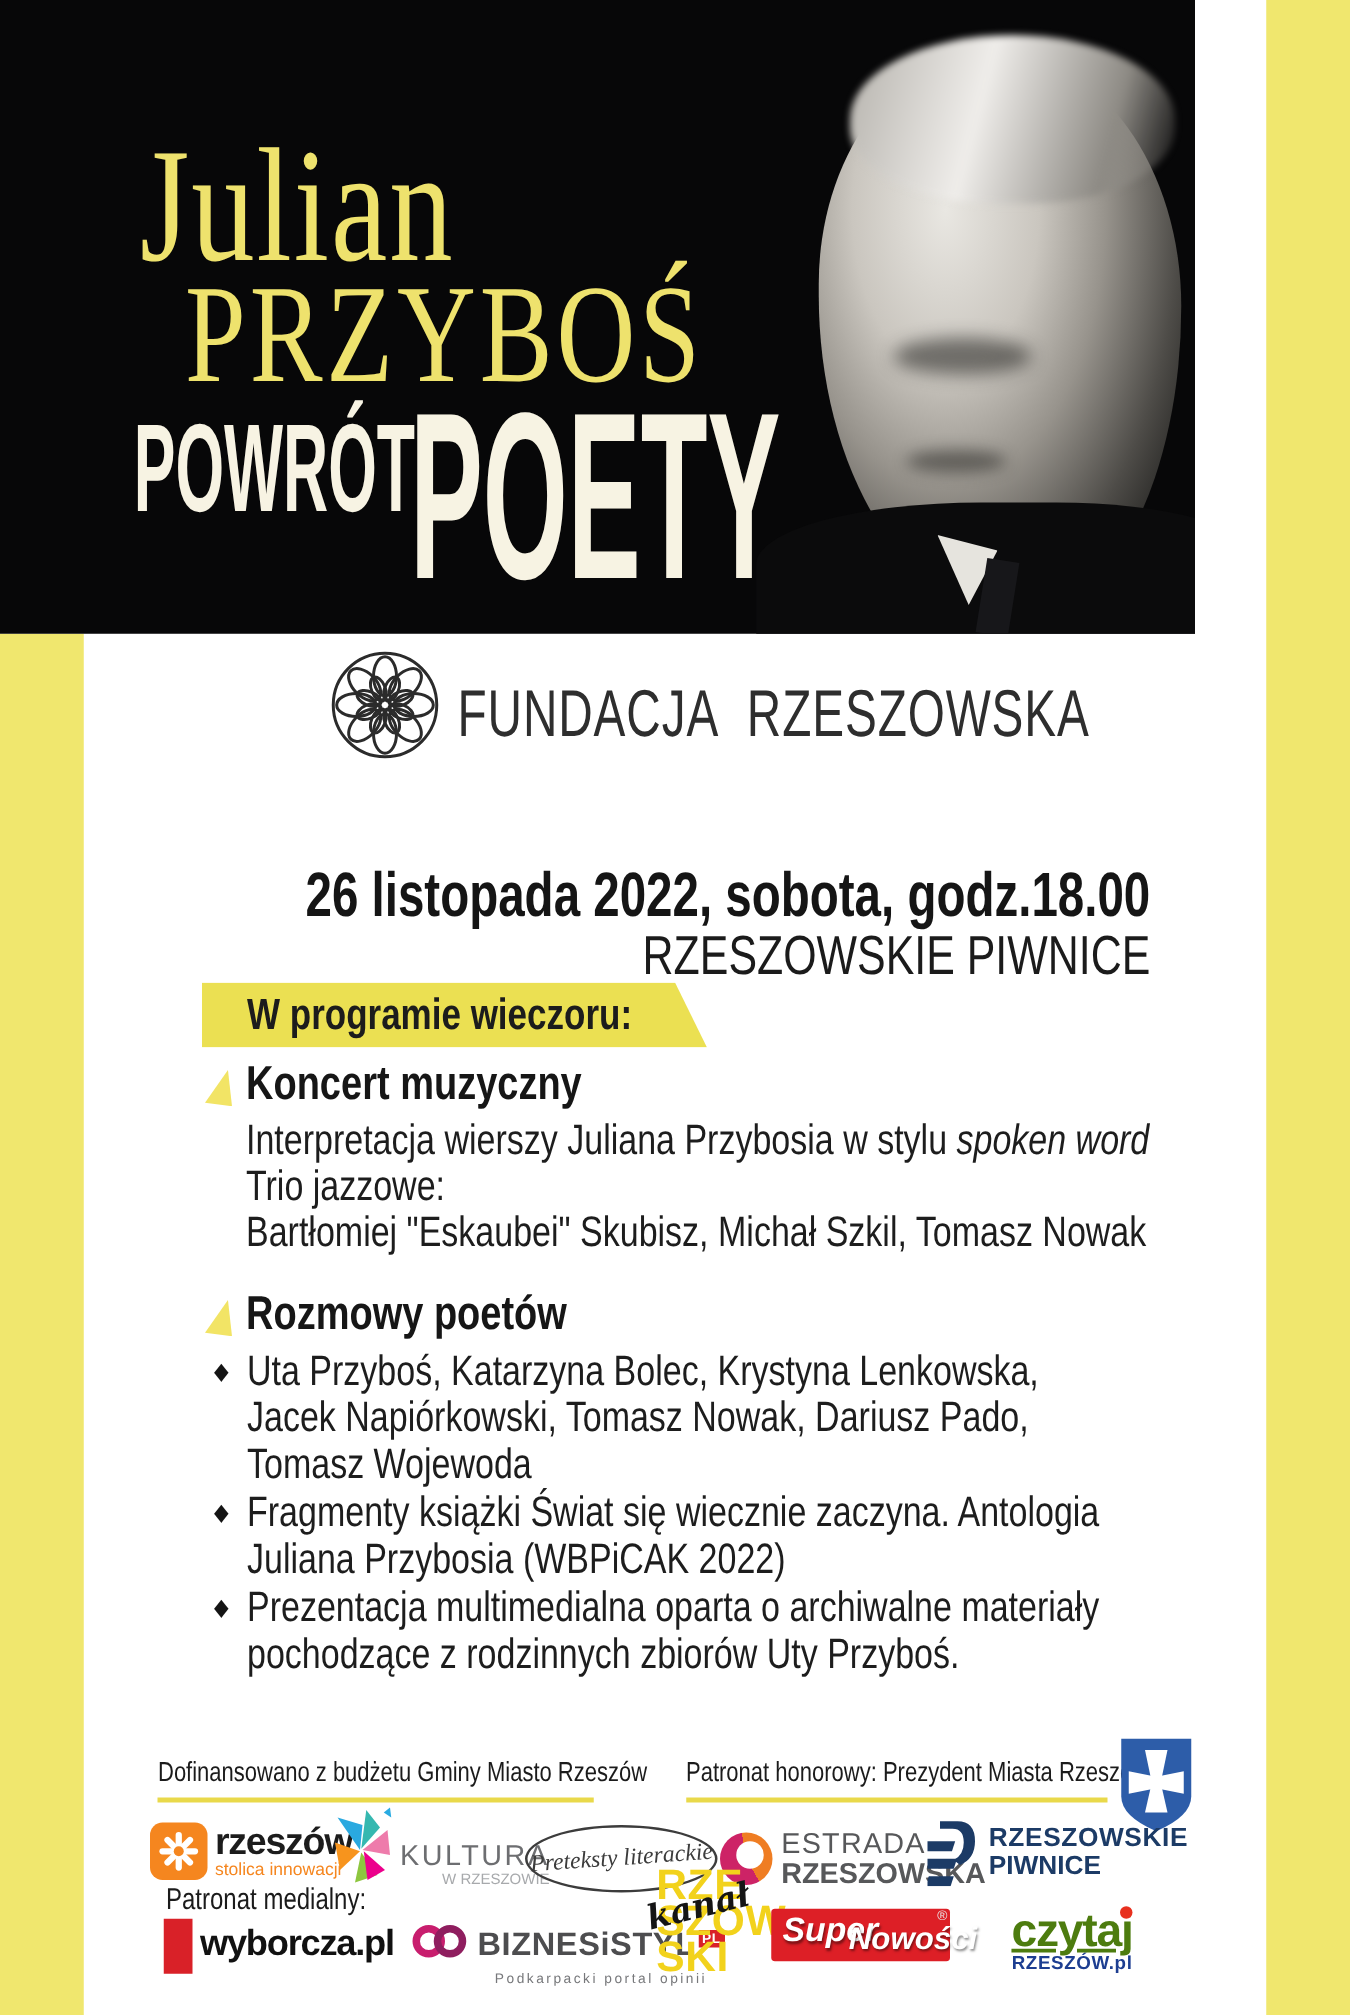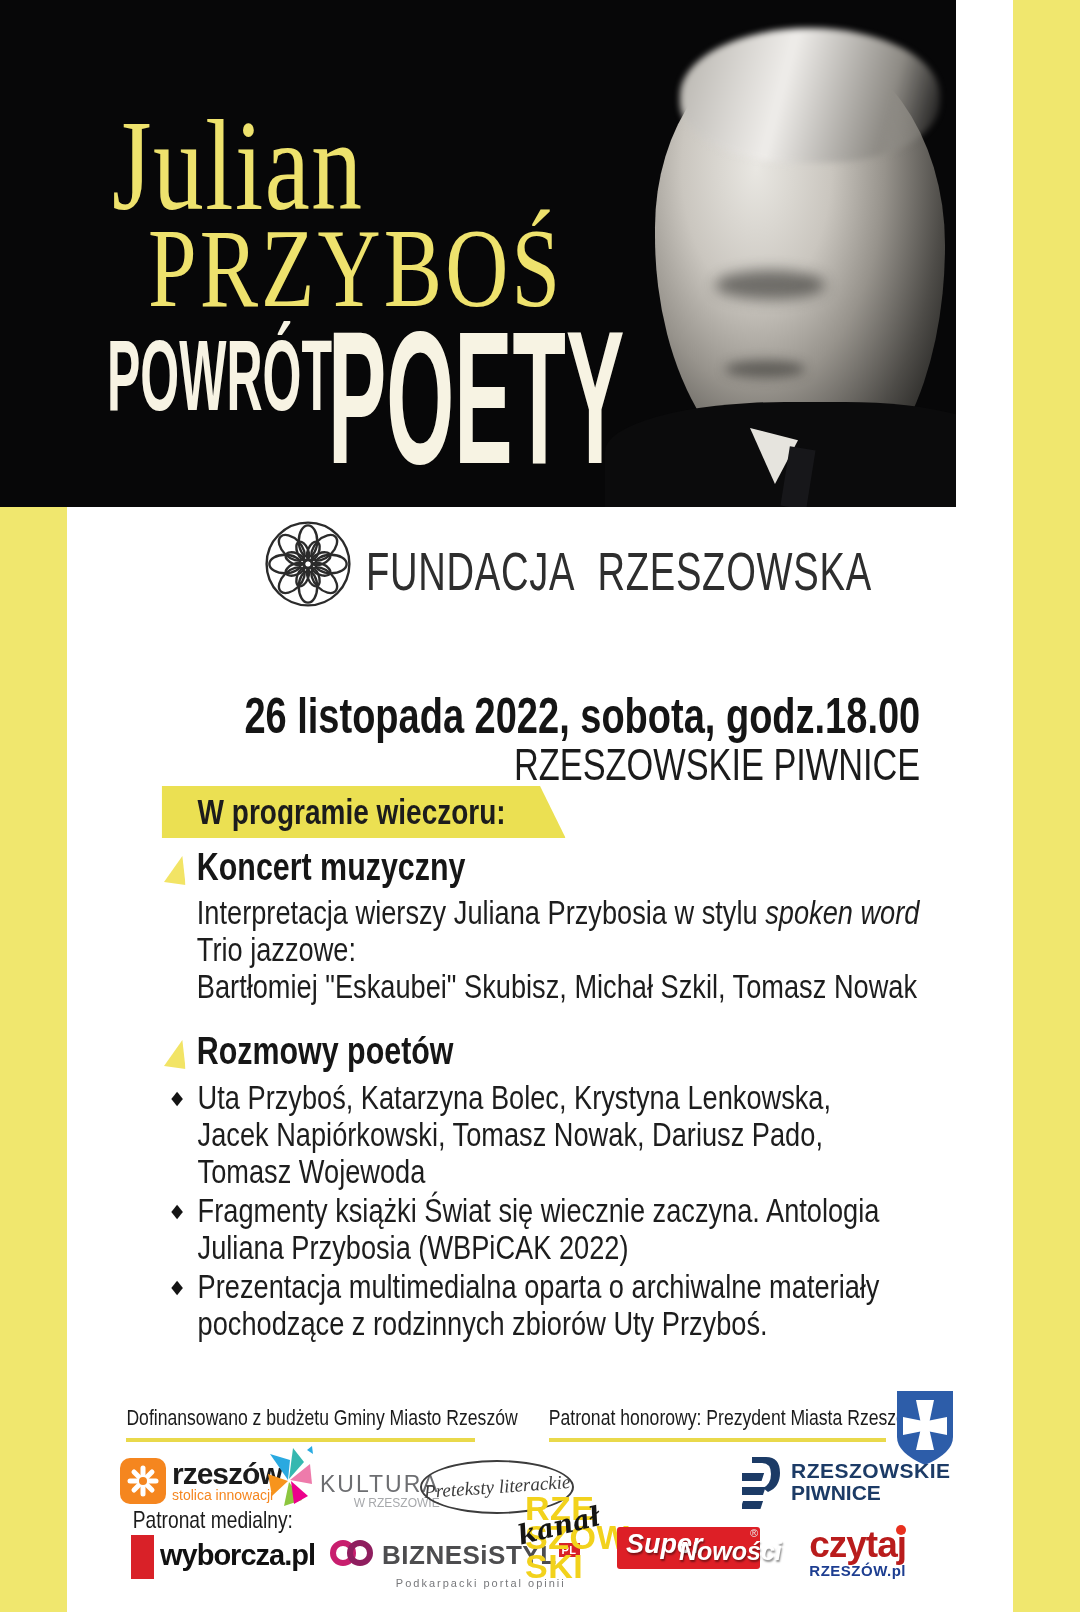--- a/index.html
+++ b/index.html
@@ -119,21 +119,21 @@
   .ka-line{font-size:34px;line-height:29px;font-weight:700;color:#f2d21c;letter-spacing:.5px;}
   .ka-script{position:absolute;left:-8px;top:16px;font-family:"DejaVu Serif",serif;font-style:italic;
         font-weight:700;font-size:27px;color:#151515;transform:rotate(-14deg);white-space:nowrap;}
   .lg-super{left:617px;top:1527px;width:143px;height:42px;background:#dd1f26;border-radius:3px;position:absolute;}
   .sn-1{position:absolute;left:9px;top:2px;color:#fff;font-style:italic;font-weight:700;font-size:27px;
         text-shadow:1px 2px 2px rgba(0,0,0,.45);}
   .sn-2{position:absolute;left:62px;top:10px;color:#fff;font-style:italic;font-weight:700;font-size:25px;
         text-shadow:1px 2px 2px rgba(0,0,0,.45);}
   .sn-reg{position:absolute;right:2px;top:0;color:#e9e9e9;font-size:11px;}
   .lg-czytaj{left:806px;top:1528px;width:100px;text-align:right;position:absolute;}
-  .cz-name{position:relative;display:inline-block;font-size:37px;line-height:34px;font-weight:700;color:#b91c1c;letter-spacing:-1px;}
+  .cz-name{position:relative;display:inline-block;font-size:37px;line-height:34px;font-weight:700;color:#4d7c0f;letter-spacing:-1px;text-decoration:underline;}
   .cz-dot{position:absolute;right:0px;top:-3px;width:10px;height:10px;border-radius:50%;background:#e8301e;}
   .cz-sub{font-size:15px;font-weight:700;color:#1d3e91;letter-spacing:.5px;line-height:17px;}
 </style>
 </head>
 <body>
 
 <div class="poster">
 
   <div class="strip-right"></div>
   <div class="strip-left"></div>
@@ -277,20 +277,27 @@
     <div class="ku-tx">
       <div class="ku-name">KULTURA</div>
       <div class="ku-tag">W RZESZOWIE</div>
     </div>
   </div>
 
   <div class="lg lg-preteksty">
     <div class="pt-name">Preteksty literackie</div>
   </div>
 
+  <div class="lg lg-estrada">
+    <div class="es-ic"></div>
+    <div class="es-tx">
+      <div class="es-l1">ESTRADA</div>
+      <div class="es-l2">RZESZOWSKA</div>
+    </div>
+  </div>
 
   <div class="lg lg-piwnice">
     <svg width="40" height="54" viewBox="0 0 40 54">
       <g fill="#1c3b66">
         <path d="M10 2 h14 q14 0 14 16 q0 14 -12 19 l-5 -4 q8 -4 8 -14 q0 -11 -9 -11 h-10 z"></path>
         <rect x="4" y="18" width="24" height="8" transform="skewX(-18)"></rect>
         <rect x="10" y="32" width="24" height="8" transform="skewX(-18)"></rect>
         <rect x="16" y="46" width="20" height="8" transform="skewX(-18)"></rect>
       </g>
     </svg>

